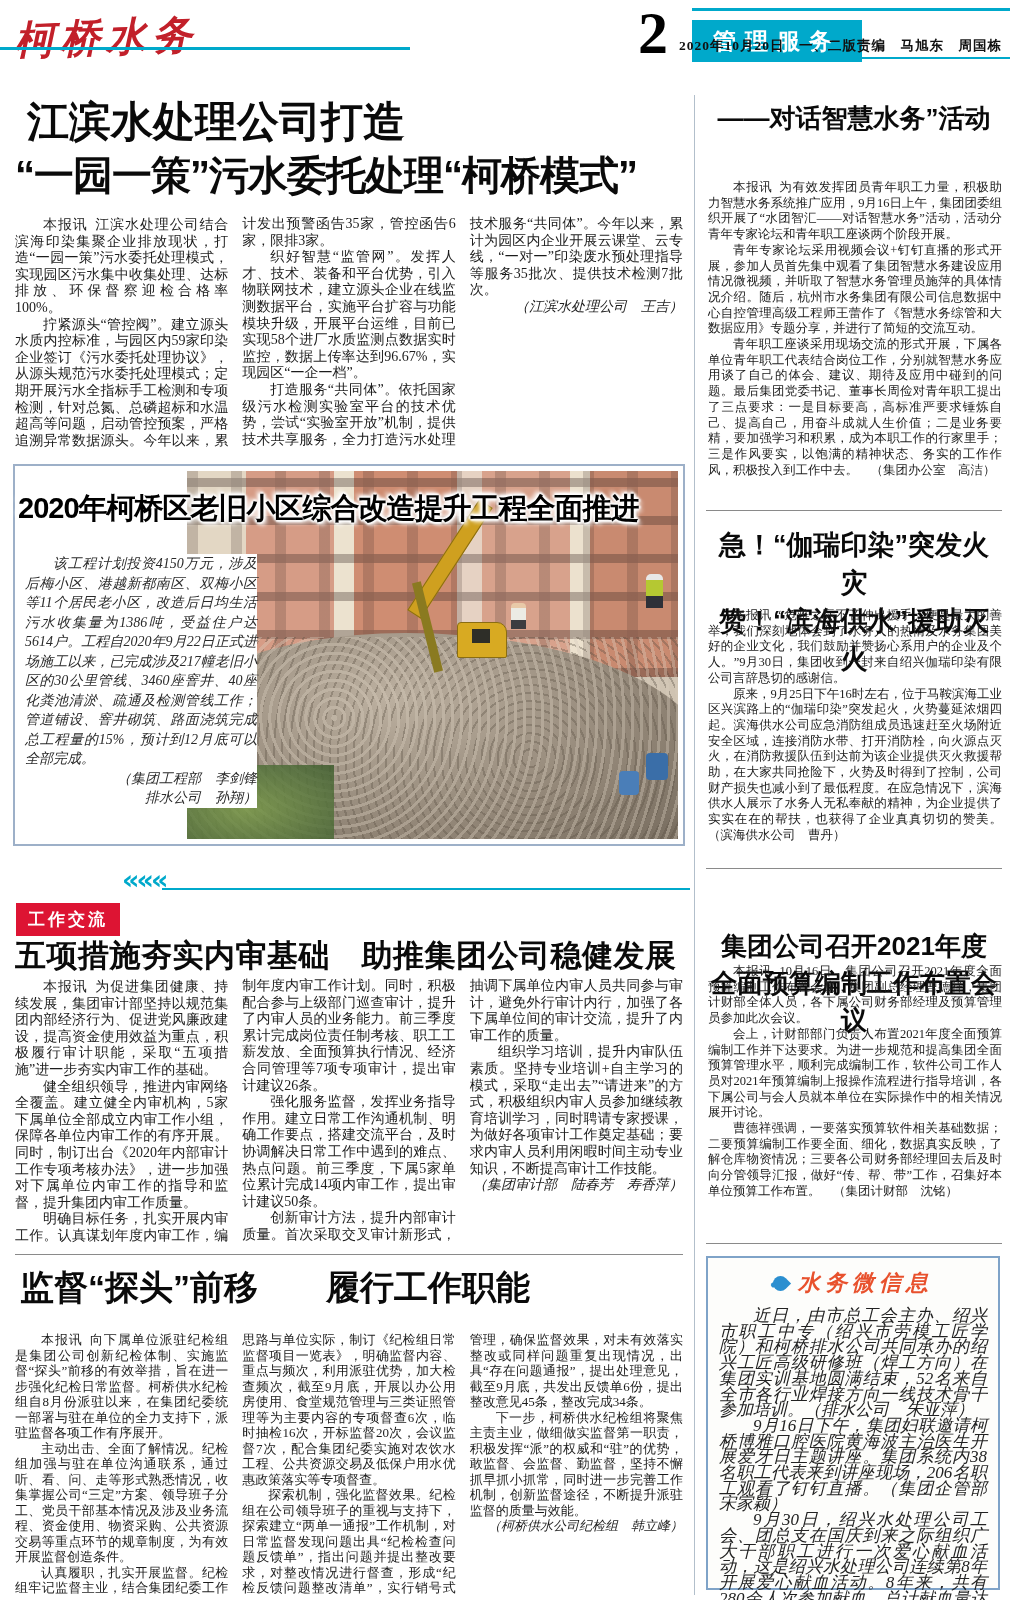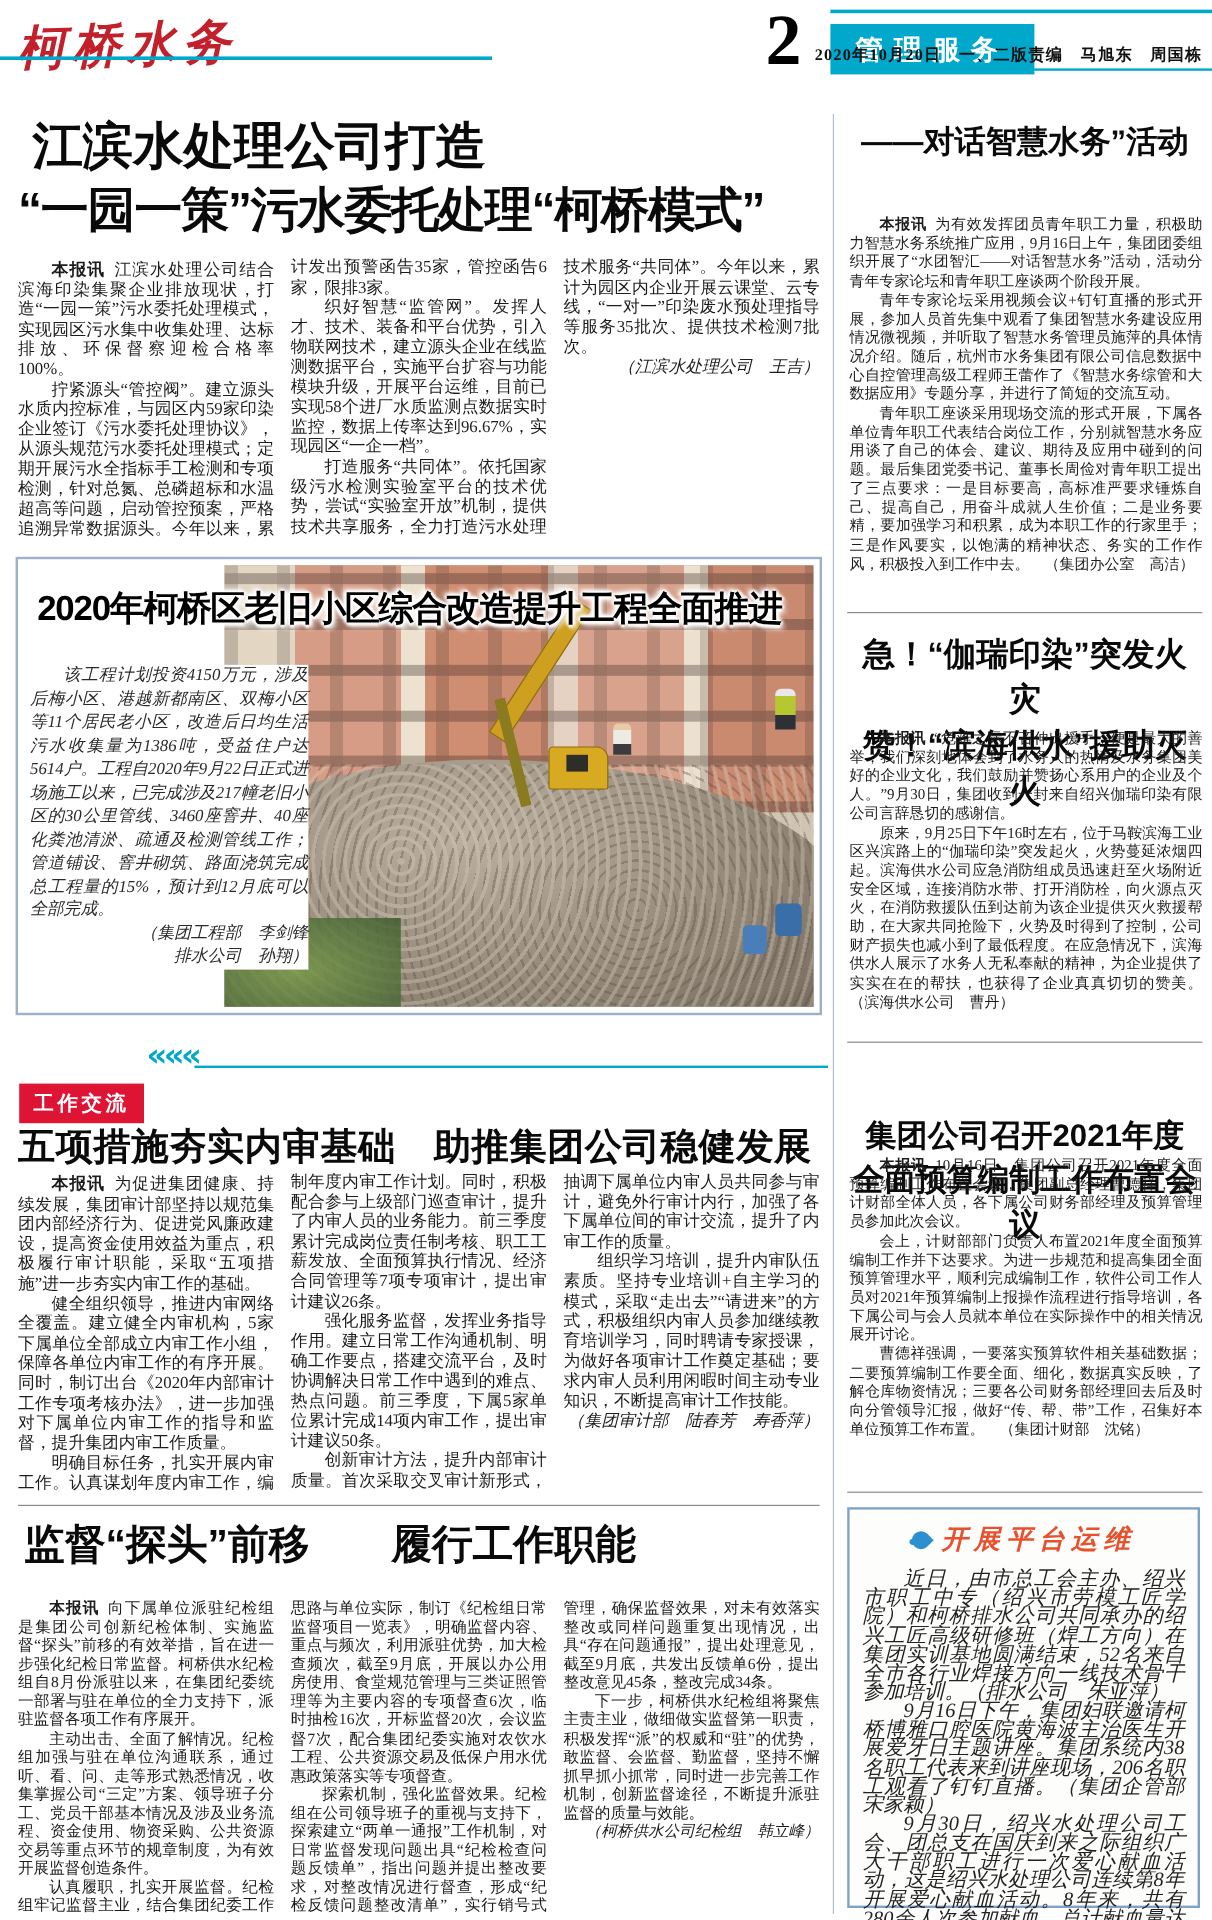--- a/index.html
+++ b/index.html
@@ -17,21 +17,21 @@
                line-height:42px;text-align:center;letter-spacing:9px;}
   .dateline{right:8px;top:37px;font-size:13.5px;font-weight:bold;color:#111;letter-spacing:1px;}
   .cyan-line{background:#00a9cb;}
   .top-right-line{left:692px;top:8px;width:318px;height:3px;}
   .logo-line{left:0;top:47px;width:410px;height:3px;}
   .date-line-under{left:700px;top:57px;width:310px;height:2px;}
   
   .hl{font-family:"Liberation Sans","DejaVu Sans",sans-serif;font-weight:900;color:#0a0a0a;}
   .body-cols{column-fill:auto;text-align:justify;}
   .para{margin:0;text-indent:2em;text-align:justify;}
-  .lead{font-family:"Liberation Sans",sans-serif;font-weight:bold;font-style:normal;margin-right:.55em;}
+  .lead{font-family:"Liberation Sans",sans-serif;font-weight:normal;font-style:normal;margin-right:.55em;}
   .byline{text-align:right;text-indent:0;font-style:italic;}
   
   .art1-hl{left:15px;top:96px;width:670px;}
   .art1-hl .l1{font-size:42px;line-height:52px;margin-left:12px;}
   .art1-hl .l2{font-size:40px;line-height:54px;letter-spacing:-1px;}
   .art1-body{left:15px;top:216px;width:668px;height:248px;
              column-count:3;column-gap:14px;font-size:14px;line-height:16.6px;}
   
   .photo-box{left:13px;top:464px;width:668px;height:378px;border:2px solid #9db0c8;background:#fff;}
   .photo{position:absolute;left:172px;top:5px;right:5px;bottom:5px;background:#cfc3b2;overflow:hidden;}
@@ -58,21 +58,21 @@
   .ph-worker1{position:absolute;left:66%;top:36%;width:15px;height:26px;background:
       linear-gradient(#e8c9a8 0 5px,#ecebe4 5px 17px,#3c3c40 17px 26px);border-radius:4px 4px 0 0;}
   .ph-worker2{position:absolute;right:3%;top:28%;width:17px;height:34px;background:
       linear-gradient(#e8e8e8 0 6px,#b5c832 6px 22px,#2e3038 22px 34px);border-radius:5px 5px 0 0;}
   .ph-barrel1{position:absolute;right:2%;bottom:16%;width:22px;height:27px;background:#3a6ea8;
               border-radius:4px;}
   .ph-barrel2{position:absolute;right:8%;bottom:12%;width:20px;height:24px;background:#4a7eb8;
               border-radius:4px;}
   .ph-green{position:absolute;left:0;bottom:0;width:30%;height:20%;opacity:.85;
       background:radial-gradient(ellipse at 40% 60%,#7a9a4a,#52703a 70%,#3c5a2c);}
-  .photo-headline{position:absolute;left:16px;top:24px;right:4px;font-size:29px;line-height:36px;
+  .photo-headline{position:absolute;left:3px;top:24px;right:4px;font-size:29px;line-height:36px;
       letter-spacing:-1px;color:#000;
       text-shadow:0 0 4px #fff,2px 0 2px #fff,-2px 0 2px #fff,0 2px 2px #fff,0 -2px 2px #fff,
                   3px 3px 4px #fff,-3px -3px 4px #fff;}
   .photo-text{position:absolute;left:10px;top:88px;width:232px;font-size:14px;line-height:19.5px;
       font-style:italic;color:#2a2a2a;background:#fff;}
   
   .badge{left:16px;top:872px;background:#dd1433;color:#fff;font-family:"Liberation Sans",sans-serif;
          font-weight:bold;font-size:17px;padding:5px 12px;letter-spacing:3px;margin-top:31px;}
   .chevrons{left:122px;top:864px;color:#00a9cb;font-size:27px;font-weight:900;letter-spacing:-3px;
             font-family:"DejaVu Sans",sans-serif;}
@@ -217,21 +217,21 @@
   <div class="abs r-body budget-body">
       <p class="para"><b class="lead">本报讯</b>10月16日，集团公司召开2021年度全面预算编制工作布置会议，集团副总经理曹德祥，集团计财部全体人员，各下属公司财务部经理及预算管理员参加此次会议。</p>
       <p class="para">会上，计财部部门负责人布置2021年度全面预算编制工作并下达要求。为进一步规范和提高集团全面预算管理水平，顺利完成编制工作，软件公司工作人员对2021年预算编制上报操作流程进行指导培训，各下属公司与会人员就本单位在实际操作中的相关情况展开讨论。</p>
       <p class="para">曹德祥强调，一要落实预算软件相关基础数据；二要预算编制工作要全面、细化，数据真实反映，了解仓库物资情况；三要各公司财务部经理回去后及时向分管领导汇报，做好“传、帮、带”工作，召集好本单位预算工作布置。　（集团计财部　沈铭）</p>
     </div>
 
   <div class="abs r-hr hr3"></div>
 
   <div class="abs wechat-box">
     <div class="wc-title-row">
-      <span class="wc-drop"></span><span class="wc-title">开展平台运维</span>
+      <span class="wc-drop"></span><span class="wc-title">水务微信息</span>
     </div>
     <div class="wc-briefs">
         <p class="para">近日，由市总工会主办、绍兴市职工中专（绍兴市劳模工匠学院）和柯桥排水公司共同承办的绍兴工匠高级研修班（焊工方向）在集团实训基地圆满结束，52名来自全市各行业焊接方向一线技术骨干参加培训。（排水公司　朱亚萍）</p>
         <p class="para">9月16日下午，集团妇联邀请柯桥博雅口腔医院黄海波主治医生开展爱牙日主题讲座。集团系统内38名职工代表来到讲座现场，206名职工观看了钉钉直播。（集团企管部　宋家颖）</p>
         <p class="para">9月30日，绍兴水处理公司工会、团总支在国庆到来之际组织广大干部职工进行一次爱心献血活动，这是绍兴水处理公司连续第8年开展爱心献血活动。8年来，共有280余人次参加献血，总计献血量达到90470ml。（绍兴水处理公司　李善科）</p>
       </div>
   </div>
 
 </div>
 

